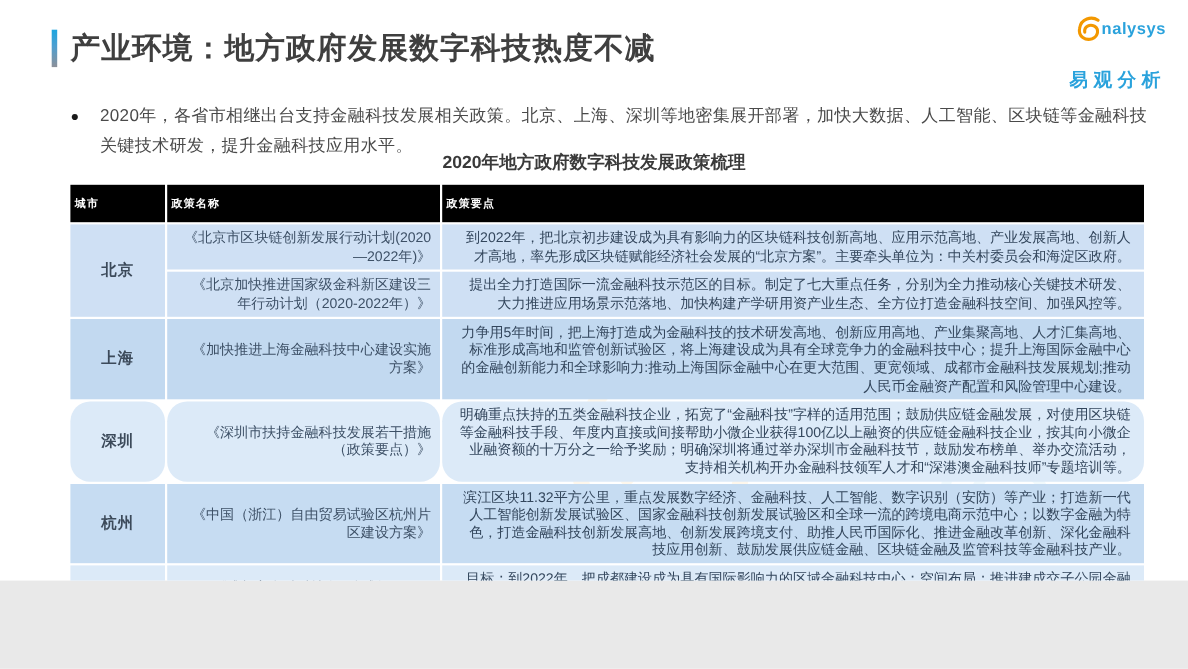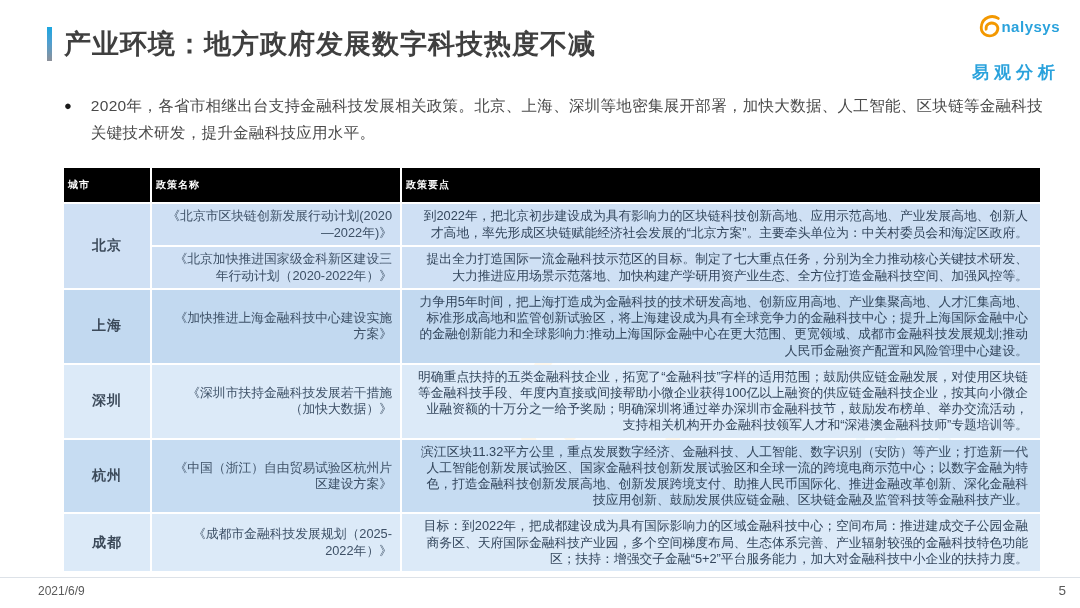--- a/index.html
+++ b/index.html
@@ -1,19 +1,19 @@
 <!DOCTYPE html>
 <html><head>
 <meta charset="utf-8">
 <style>
   * { margin:0; padding:0; box-sizing:border-box; }
   html,body { background:#e9e9e9; }
   body { font-family:"Liberation Sans","DejaVu Sans",sans-serif; }
   .slide {
-    position:relative; width:1080px; height:608px; background:#ffffff;
+    position:relative; width:1080px; height:528px; background:#ffffff;
     margin:0 auto; overflow:hidden;
   }
 
   
   .title-wrap { position:absolute; top:26px; left:47px; display:flex; align-items:center; gap:12px; }
   .accent-bar { width:5px; height:34px; background:linear-gradient(#1ca6e0 0%, #4e9fd0 45%, #8d9099 100%); }
   .slide-title { font-size:27px; font-weight:bold; color:#3f3f3f; letter-spacing:1px; }
 
   .logo { position:absolute; top:13px; right:20px; text-align:center; }
   .logo-word { display:flex; align-items:flex-end; justify-content:flex-end; }
@@ -41,21 +41,21 @@
     background:#000000; color:#ffffff; font-size:10px; font-weight:bold;
     padding:10px 4px; text-align:left; letter-spacing:1px;
   }
   .policy-table td { vertical-align:middle;text-align:right; }
   td.city  { text-align:center; font-size:14px; font-weight:bold; color:#3c4a5a; letter-spacing:1px; }
   td.pname { font-size:12.8px; color:#3d5066; padding:4px 8px 4px 14px; line-height:16.5px; }
   td.points{ font-size:12.8px; color:#33465c; padding:4px 12px; line-height:16.2px; }
 
   .bg-bj { background:#cfe0f4; }
   .bg-sh { background:#c2d9f0; }
-  .bg-sz { background:#dceaf8; }
+  .bg-sz { background:#dceaf8;border-radius:18px; }
   .bg-hz { background:#c6dcf2; }
   .bg-cd { background:#dceaf8; }
 
   
   .footer-line { position:absolute; top:577px; left:0; width:1080px; height:1px; background:#dde2e8; }
   .footer-date   { position:absolute; top:584px; left:38px;  font-size:12px; color:#595959; }
   .footer-slogan { position:absolute; top:584px; left:0; width:1080px; text-align:center;
                    font-size:12.5px; color:#595959; letter-spacing:0.5px; }
   .footer-page   { position:absolute; top:583px; right:14px; font-size:13.5px; color:#595959; }
 </style>
@@ -77,20 +77,21 @@
       <span class="logo-brand">nalysys</span>
     </div>
     <div class="logo-cn">易观分析</div>
   </div>
 
   <div class="bullet-row">
     <span class="bullet-dot">●</span>
     <span class="bullet-text">2020年，各省市相继出台支持金融科技发展相关政策。北京、上海、深圳等地密集展开部署，加快大数据、人工智能、区块链等金融科技关键技术研发，提升金融科技应用水平。</span>
   </div>
 
+  <div class="table-title">2020年地方政府数字科技发展政策梳理</div>
 
   <div class="watermark wm1">
     <svg width="240" height="240" viewBox="0 0 40 40">
       <path d="M33 8 C24 2, 10 6, 8 19 C6 30, 16 36, 25 33 C33 30, 35 20, 28 16 C22 13, 14 16, 15 24" fill="none" stroke="#f39800" stroke-width="2.4" stroke-linecap="round"></path>
     </svg>
   </div>
   <div class="watermark wm2">
     <svg width="150" height="150" viewBox="0 0 40 40">
       <path d="M33 8 C24 2, 10 6, 8 19 C6 30, 16 36, 25 33 C33 30, 35 20, 28 16 C22 13, 14 16, 15 24" fill="none" stroke="#2aa2dc" stroke-width="2.4" stroke-linecap="round"></path>
     </svg>
@@ -119,21 +120,21 @@
         <td class="pname bg-bj">《北京加快推进国家级金科新区建设三年行动计划（2020-2022年）》</td>
         <td class="points bg-bj">提出全力打造国际一流金融科技示范区的目标。制定了七大重点任务，分别为全力推动核心关键技术研发、大力推进应用场景示范落地、加快构建产学研用资产业生态、全方位打造金融科技空间、加强风控等。</td>
       </tr>
       <tr>
         <td class="city bg-sh">上海</td>
         <td class="pname bg-sh">《加快推进上海金融科技中心建设实施方案》</td>
         <td class="points bg-sh">力争用5年时间，把上海打造成为金融科技的技术研发高地、创新应用高地、产业集聚高地、人才汇集高地、标准形成高地和监管创新试验区，将上海建设成为具有全球竞争力的金融科技中心；提升上海国际金融中心的金融创新能力和全球影响力:推动上海国际金融中心在更大范围、更宽领域、成都市金融科技发展规划;推动人民币金融资产配置和风险管理中心建设。</td>
       </tr>
       <tr>
         <td class="city bg-sz">深圳</td>
-        <td class="pname bg-sz">《深圳市扶持金融科技发展若干措施（加快大数据）》</td>
+        <td class="pname bg-sz">《深圳市扶持金融科技发展若干措施（政策要点）》</td>
         <td class="points bg-sz">明确重点扶持的五类金融科技企业，拓宽了“金融科技”字样的适用范围；鼓励供应链金融发展，对使用区块链等金融科技手段、年度内直接或间接帮助小微企业获得100亿以上融资的供应链金融科技企业，按其向小微企业融资额的十万分之一给予奖励；明确深圳将通过举办深圳市金融科技节，鼓励发布榜单、举办交流活动，支持相关机构开办金融科技领军人才和“深港澳金融科技师”专题培训等。</td>
       </tr>
       <tr>
         <td class="city bg-hz">杭州</td>
         <td class="pname bg-hz">《中国（浙江）自由贸易试验区杭州片区建设方案》</td>
         <td class="points bg-hz">滨江区块11.32平方公里，重点发展数字经济、金融科技、人工智能、数字识别（安防）等产业；打造新一代人工智能创新发展试验区、国家金融科技创新发展试验区和全球一流的跨境电商示范中心；以数字金融为特色，打造金融科技创新发展高地、创新发展跨境支付、助推人民币国际化、推进金融改革创新、深化金融科技应用创新、鼓励发展供应链金融、区块链金融及监管科技等金融科技产业。</td>
       </tr>
       <tr>
         <td class="city bg-cd">成都</td>
         <td class="pname bg-cd">《成都市金融科技发展规划（2025-2022年）》</td>

